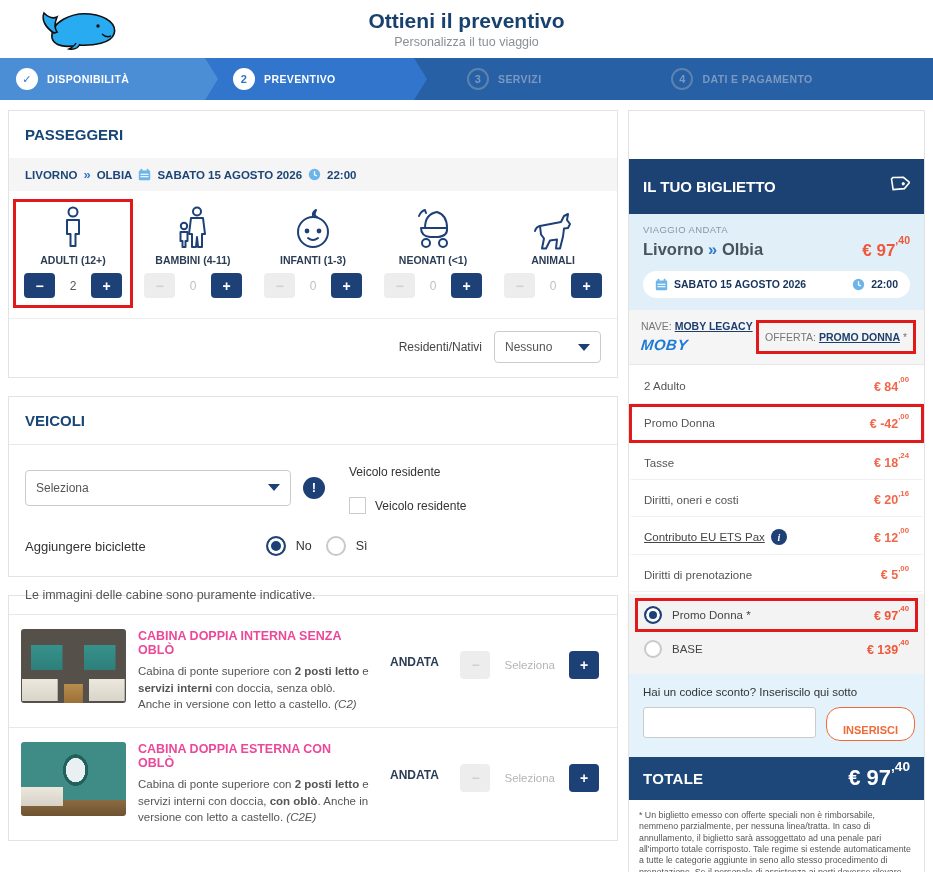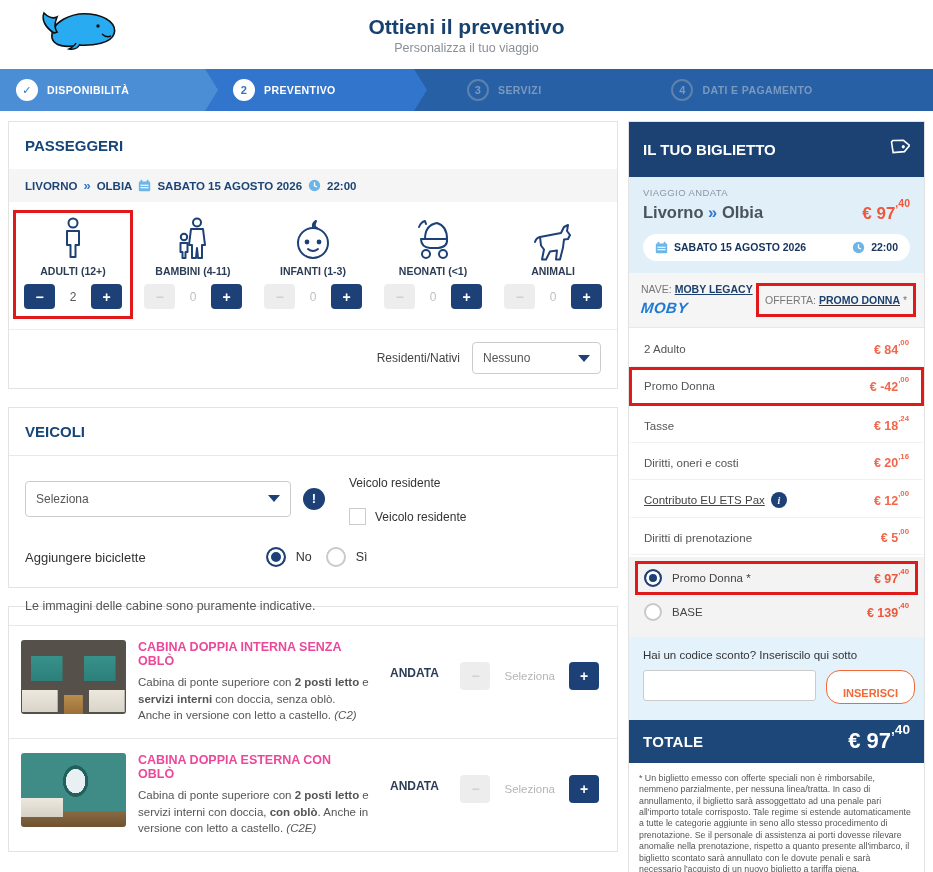--- a/index.html
+++ b/index.html
@@ -1,20 +1,20 @@
 <!DOCTYPE html>
 <html><head>
 <meta charset="utf-8">
 <style>
   * { margin:0; padding:0; box-sizing:border-box; }
   body { width:933px; font-family:"Liberation Sans","DejaVu Sans",sans-serif; background:#fff; color:#333; }
   .page { width:933px; min-height:872px; display:flex; flex-direction:column; }
 
   
-  .top { height:69px; display:flex; align-items:center; position:relative; background:#fff; }
+  .top { height:58px; display:flex; align-items:center; position:relative; background:#fff; }
   .logo { position:absolute; left:28px; top:4px; }
   .titles { width:100%; text-align:center; }
   .titles h1 { font-size:21px; color:#17416f; font-weight:700; }
   .titles .sub { font-size:12.5px; color:#8a8f96; margin-top:2px; }
 
   
   .steps { height:42px; background:#2760a5; display:flex; align-items:stretch; overflow:hidden; }
   .step { display:flex; align-items:center; gap:9px; font-size:10.5px; font-weight:700; letter-spacing:.4px; color:#fff; }
   .step.s1 { width:218px; padding-left:16px; background:#4c8ed6; clip-path:polygon(0 0,calc(100% - 13px) 0,100% 50%,calc(100% - 13px) 100%,0 100%); z-index:3; }
   .step.s2 { width:222px; margin-left:-13px; padding-left:28px; background:#3176cc; clip-path:polygon(0 0,calc(100% - 13px) 0,100% 50%,calc(100% - 13px) 100%,0 100%); z-index:2; }
@@ -86,21 +86,21 @@
     background-position:0 0,0 82%,0 100%; }
   .cbody { width:238px; }
   .cname { font-size:12.5px; font-weight:700; color:#ec4899; margin-bottom:6px; }
   .cdesc { font-size:11.5px; color:#555; line-height:1.45; }
   .cdir { font-size:12px; font-weight:700; color:#2b3d55; margin:26px 0 0 8px; width:60px; }
   .cstep { display:flex; align-items:center; gap:14px; margin:22px 0 0 auto; padding-right:6px; }
   .cstep .btn { width:30px; height:28px; }
   .csel { font-size:11.5px; color:#b5b5b5; }
 
   
-  .thead { background:#1b4272; color:#fff; font-size:15px; font-weight:700; padding:13px 14px; display:flex; justify-content:space-between; align-items:center; }
+  .thead { background:#1b4272; color:#fff; font-size:15px; font-weight:700; padding:13px 14px; display:flex; justify-content:space-between; align-items:center;margin-top:48px; }
   .tblue { background:#e1eff9; padding:10px 14px 12px; }
   .trip-label { font-size:9.5px; color:#8a97a5; letter-spacing:.4px; margin-bottom:4px; }
   .trip-row { display:flex; justify-content:space-between; align-items:center; margin-bottom:10px; }
   .trip-cities { font-size:16.5px; font-weight:700; color:#49535d; }
   .trip-cities .chev { color:#2e78c8; }
   .price { color:#f0563a; font-weight:700; white-space:nowrap; }
   .price sup { font-size:62%; top:-.45em; position:relative; }
   .trip-row .price { font-size:17px; }
   .datepill { background:#fff; border-radius:14px; height:27px; display:flex; align-items:center; justify-content:space-between; padding:0 12px; font-size:10.5px; font-weight:700; color:#17335c; }
   .dp-part { display:flex; align-items:center; gap:6px; }
@@ -284,21 +284,21 @@
     <div class="clabel">ANIMALI</div>
     <div class="stepper">
       <button class="btn minus off">−</button>
       <span class="cval dim">0</span>
       <button class="btn plus">+</button>
     </div>
   </div>
           </div>
         <div class="residents">
           <span class="rlabel">Residenti/Nativi</span>
-          <div class="select" style="width:129px">
+          <div class="select" style="width:107px">
             <span>Nessuno</span>
             <span class="caret"></span>
           </div>
         </div>
       </section>
 
       <section class="card">
         <h2>VEICOLI</h2>
         <div class="card-divider"></div>
         <div class="veh-body">

